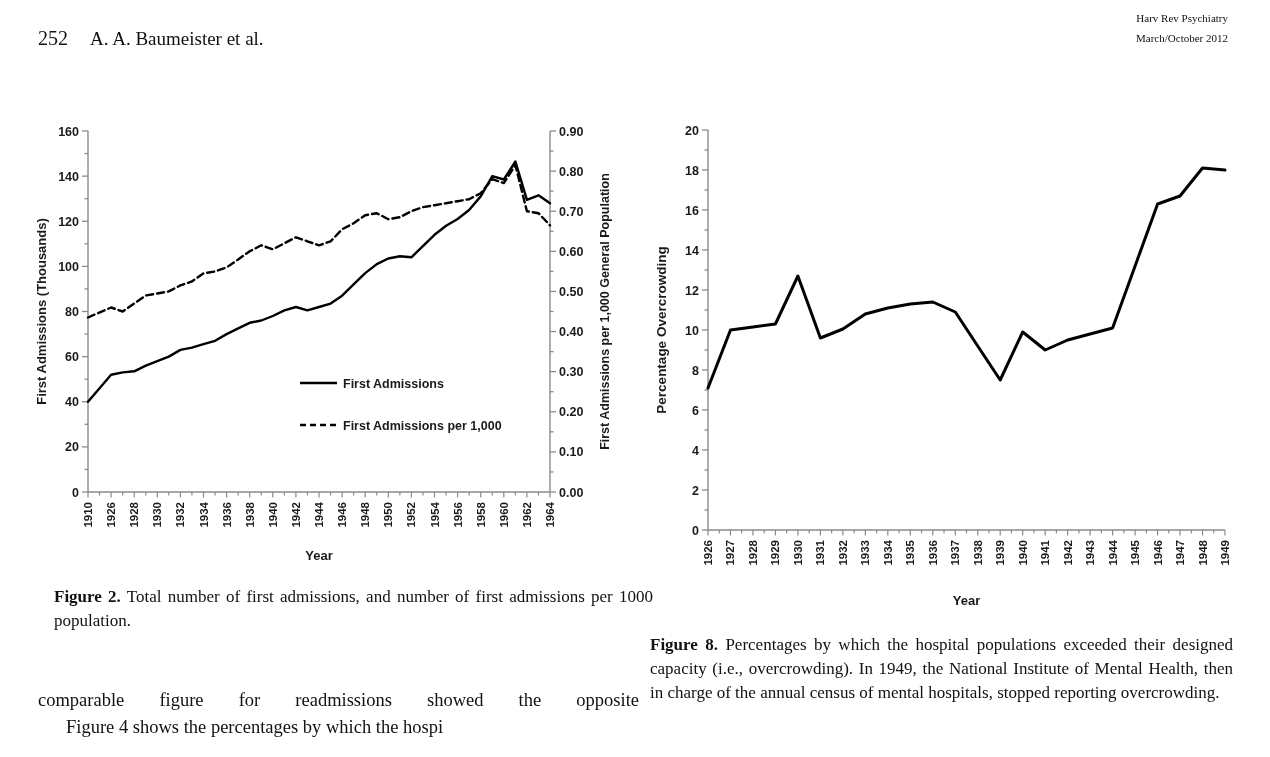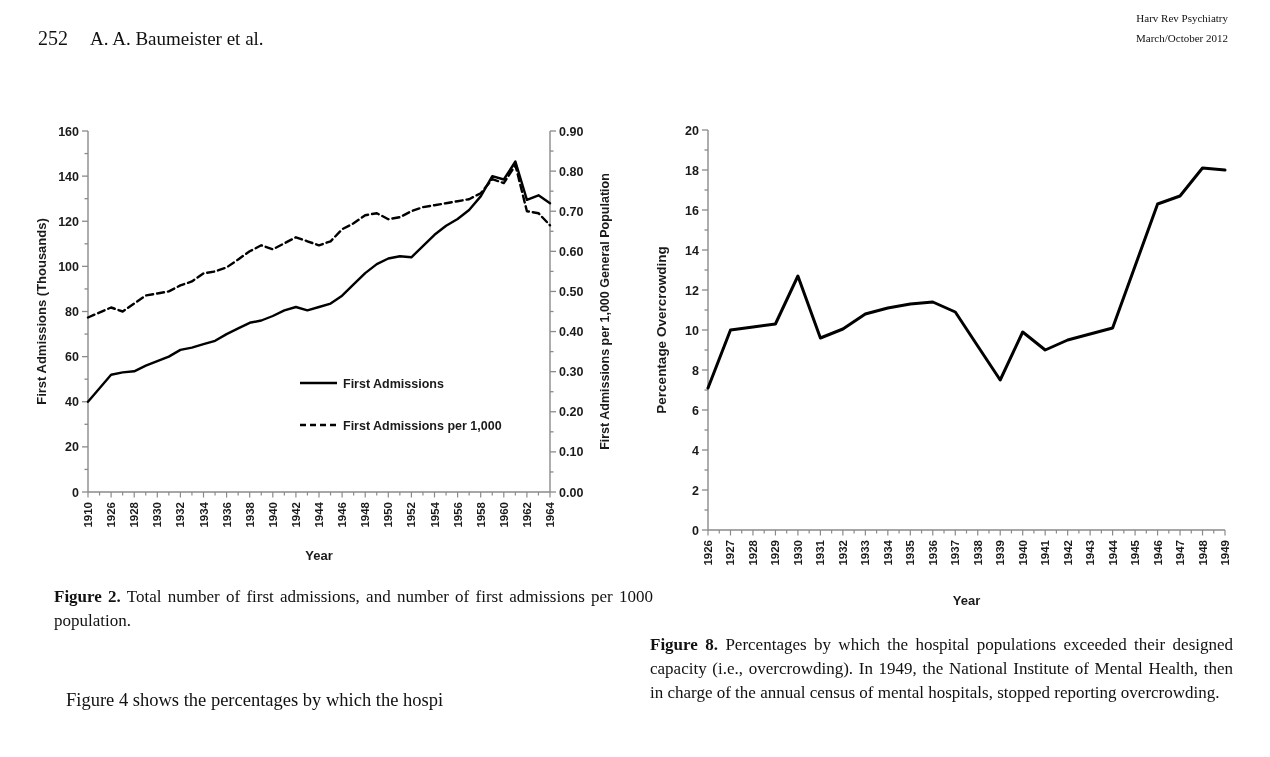--- a/index.html
+++ b/index.html
@@ -292,14 +292,15 @@
   <span class="cap-label">Figure 2.</span>
   <span>Total number of first admissions, and number of first admissions per 1000 population.</span>
 </div>
 
 <div class="abs caption fig4-cap">
   <span class="cap-label">Figure 8.</span>
   <span>Percentages by which the hospital populations exceeded their designed capacity (i.e., overcrowding). In 1949, the National Institute of Mental Health, then in charge of the annual census of mental hospitals, stopped reporting overcrowding.</span>
 </div>
 
 <div class="abs bodytext" id="body-text">
+    <div class="line-justify"><span>comparable figure for readmissions showed the opposite</span></div>
     <div class="line-indent"><span>Figure 4 shows the percentages by which the hospi</span></div>
   </div>
 
 </body></html>

